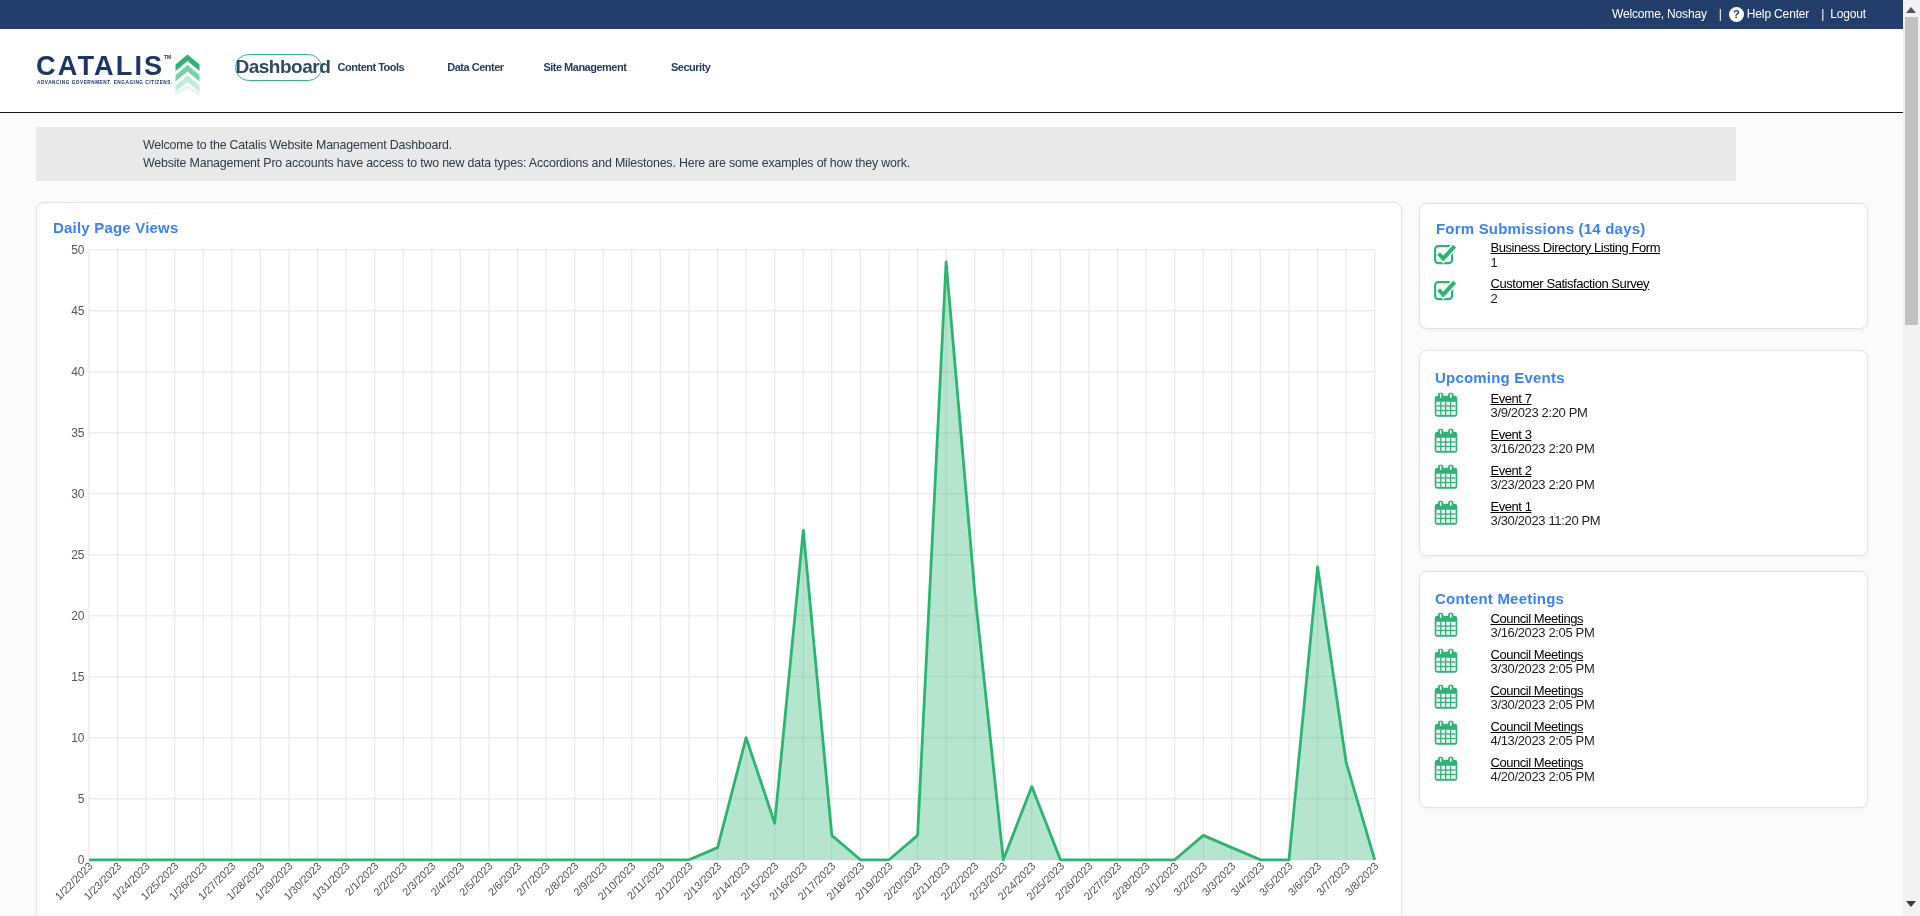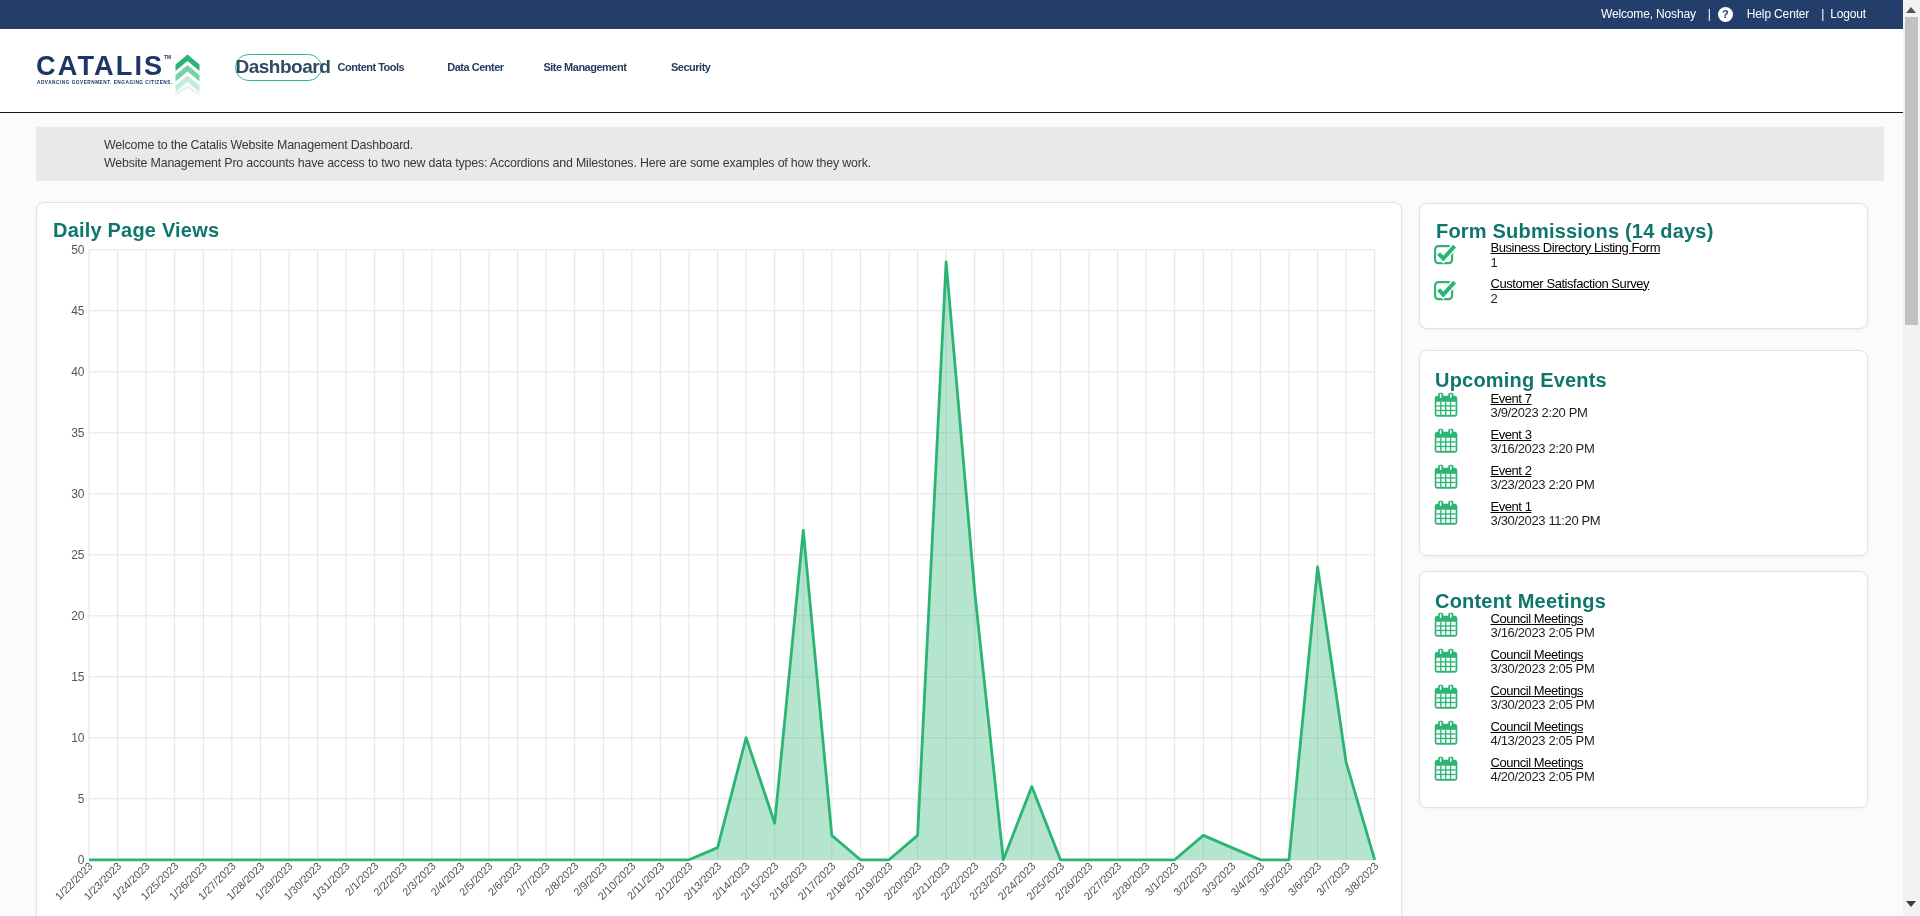--- a/index.html
+++ b/index.html
@@ -7,38 +7,38 @@
 .topbar .items { position:absolute; right:37px; top:0; height:29px; line-height:28px; color:#fff; font-size:12px; letter-spacing:-0.15px; white-space:nowrap; }
 .topbar .items span { display:inline-block; vertical-align:top; }
 .qm { width:15px; height:15px; border-radius:50%; background:#fff; color:#233e6b; font-size:11px; font-weight:bold; text-align:center; line-height:15px !important; margin-top:7px; }
 .header { position:absolute; left:0; top:29px; width:1903px; height:84px; background:#fff; border-bottom:1px solid #161616; }
 .logotxt { position:absolute; left:36px; top:20.5px; font-size:28px; font-weight:bold; letter-spacing:2.15px; color:#1c3766; transform:scaleX(0.97); transform-origin:left top; }
 .logotm { position:absolute; left:164px; top:25.5px; font-size:9px; font-weight:bold; color:#1c3766; transform:scale(0.55); transform-origin:left top; }
 .tagline { position:absolute; left:36.6px; top:50.5px; font-size:10px; font-weight:bold; letter-spacing:1.05px; color:#1c3766; transform:scale(0.474); transform-origin:left top; white-space:nowrap; }
 .chev { position:absolute; left:175px; top:25px; }
 .pill { position:absolute; left:234.5px; top:25px; width:87.5px; height:27px; border:1.8px solid #2eb787; border-radius:13.5px; text-align:center; line-height:24px; font-size:19px; font-weight:bold; letter-spacing:-0.5px; color:#2f4a63; background:#fff; }
 .nav { position:absolute; top:31.7px; font-size:11px; font-weight:bold; letter-spacing:-0.5px; color:#243e5e; }
-.banner { position:absolute; left:36px; top:127px; width:1848px; height:54px; background:#e9e9e9; color:#333940; font-size:12.4px; letter-spacing:-0.18px; line-height:18px; padding:9px 0 0 68px; }
+.banner { position:absolute; left:36px; top:127px; width:1700px; height:54px; background:#e9e9e9; color:#333940; font-size:12.4px; letter-spacing:-0.18px; line-height:18px; padding:9px 0 0 107px; }
 .card { position:absolute; background:#fff; border:1px solid #e3e3e3; border-radius:8px; box-shadow:0 1px 4px rgba(0,0,0,0.05); }
-.ctitle { position:absolute; font-size:20px; font-weight:bold; color:#0f766e; letter-spacing:0.2px; }
+.ctitle { position:absolute; font-size:15px; font-weight:bold; color:#3b82f6; letter-spacing:0.2px; }
 .chartsvg { position:absolute; left:36px; top:202px; }
 .row { position:absolute; left:1434px; }
 .row svg { position:absolute; left:0; top:0; }
 .rtxt { position:absolute; left:56.5px; top:0; width:330px; }
 .lnk { font-size:13px; letter-spacing:-0.45px; color:#000000; text-decoration:underline; display:block; line-height:14px; margin-top:-2.5px; white-space:nowrap; }
 .row.cal .lnk { margin-top:0px; }
 .row.cal .dt { margin-top:0px; }
 .dt { font-size:13px; letter-spacing:-0.35px; color:#1f1f1f; line-height:14px; margin-top:1.5px; white-space:nowrap; }
 .sb { position:absolute; right:0; top:0; width:17px; height:916px; background:#f2f2f2; }
 .sb .thumb { position:absolute; left:2px; top:17px; width:13px; height:308px; background:#c1c1c1; }
 .sb .ar { position:absolute; left:3px; width:0; height:0; border-left:5.5px solid transparent; border-right:5.5px solid transparent; }
 </style></head>
 <body>
 <div class="topbar">
-    <div class="items"><span>Welcome, Noshay</span><span style="margin-left:12px">|</span><span class="qm" style="margin-left:7px">?</span><span style="margin-left:14px">Help Center</span><span style="margin-left:12px">|</span><span style="margin-left:6px">Logout</span></div>
+    <div class="items"><span>Welcome, Noshay</span><span style="margin-left:12px">|</span><span class="qm" style="margin-left:7px">?</span><span style="margin-left:3px">Help Center</span><span style="margin-left:12px">|</span><span style="margin-left:6px">Logout</span></div>
   </div>
 <div class="header">
   <div class="logotxt">CATALIS</div>
     <div class="logotm">TM</div>
   <div class="tagline">ADVANCING GOVERNMENT. ENGAGING CITIZENS.</div>
   <div class="chev"><svg width="25" height="42" viewBox="0 0 25 42">
 <path d="M0.5 10.5 L12.5 0.5 L24.5 10.5 L24.5 17 L12.5 7 L0.5 17 Z" fill="#2cb377"></path>
 <path d="M0.5 21 L12.5 11 L24.5 21 L24.5 27.5 L12.5 17.5 L0.5 27.5 Z" fill="#79d1a8"></path>
 <path d="M0.5 31.5 L12.5 21.5 L24.5 31.5 L24.5 38 L12.5 28 L0.5 38 Z" fill="#c3ebd9"></path>
 <path d="M0.5 38.5 L12.5 31 L24.5 38.5 L24.5 42 L12.5 34.5 L0.5 42 Z" fill="#e9f6f0"></path>

